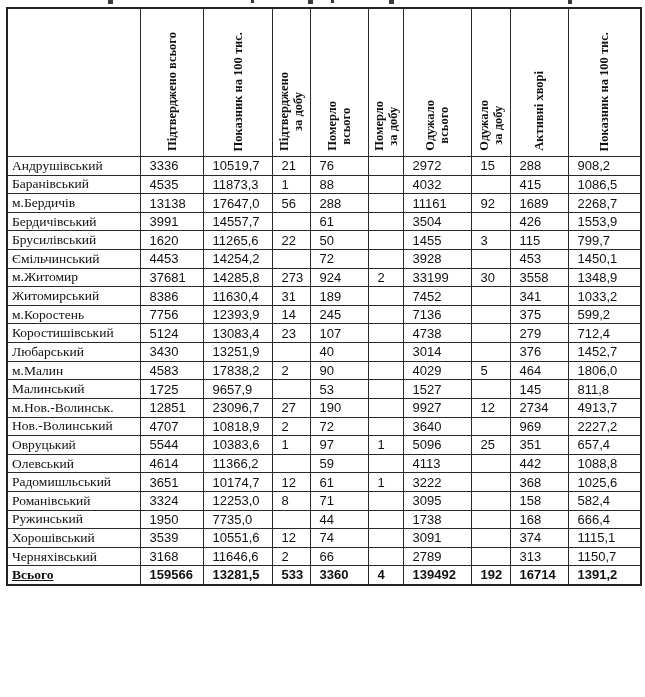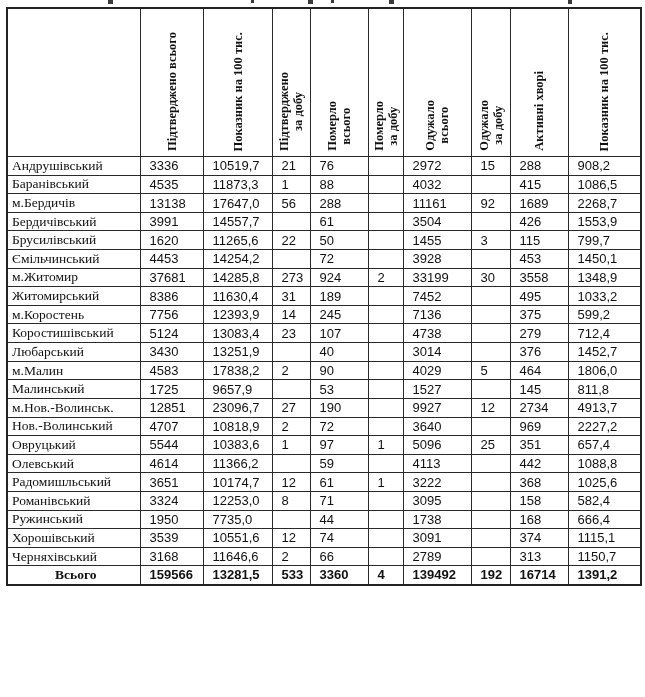--- a/index.html
+++ b/index.html
@@ -50,21 +50,21 @@
     padding-left:4px;
     white-space:nowrap;
   }
   td.num{
     font-family:"Liberation Sans", sans-serif;
     font-size:13px;
     padding-left:9px;
     white-space:nowrap;
   }
   tr.total td{font-weight:bold;}
-  tr.total td.name{text-align:center;padding-left:4px;}
+  tr.total td.name{padding-left:4px;text-decoration:underline;}
 </style>
 </head>
 <body>
 
 <div class="page">
 
   <div class="clipped-title">
     <i style="left:108px;width:5px;height:4px"></i>
     <i style="left:251px;width:3px;height:3px"></i>
     <i style="left:308px;width:5px;height:4px"></i>
@@ -228,21 +228,21 @@
         </tr>
         <tr>
           <td class="name">Житомирський</td>
           <td class="num">8386</td>
           <td class="num">11630,4</td>
           <td class="num">31</td>
           <td class="num">189</td>
           <td class="num"></td>
           <td class="num">7452</td>
           <td class="num"></td>
-          <td class="num">495</td>
+          <td class="num">341</td>
           <td class="num">1033,2</td>
         </tr>
         <tr>
           <td class="name">м.Коростень</td>
           <td class="num">7756</td>
           <td class="num">12393,9</td>
           <td class="num">14</td>
           <td class="num">245</td>
           <td class="num"></td>
           <td class="num">7136</td>

